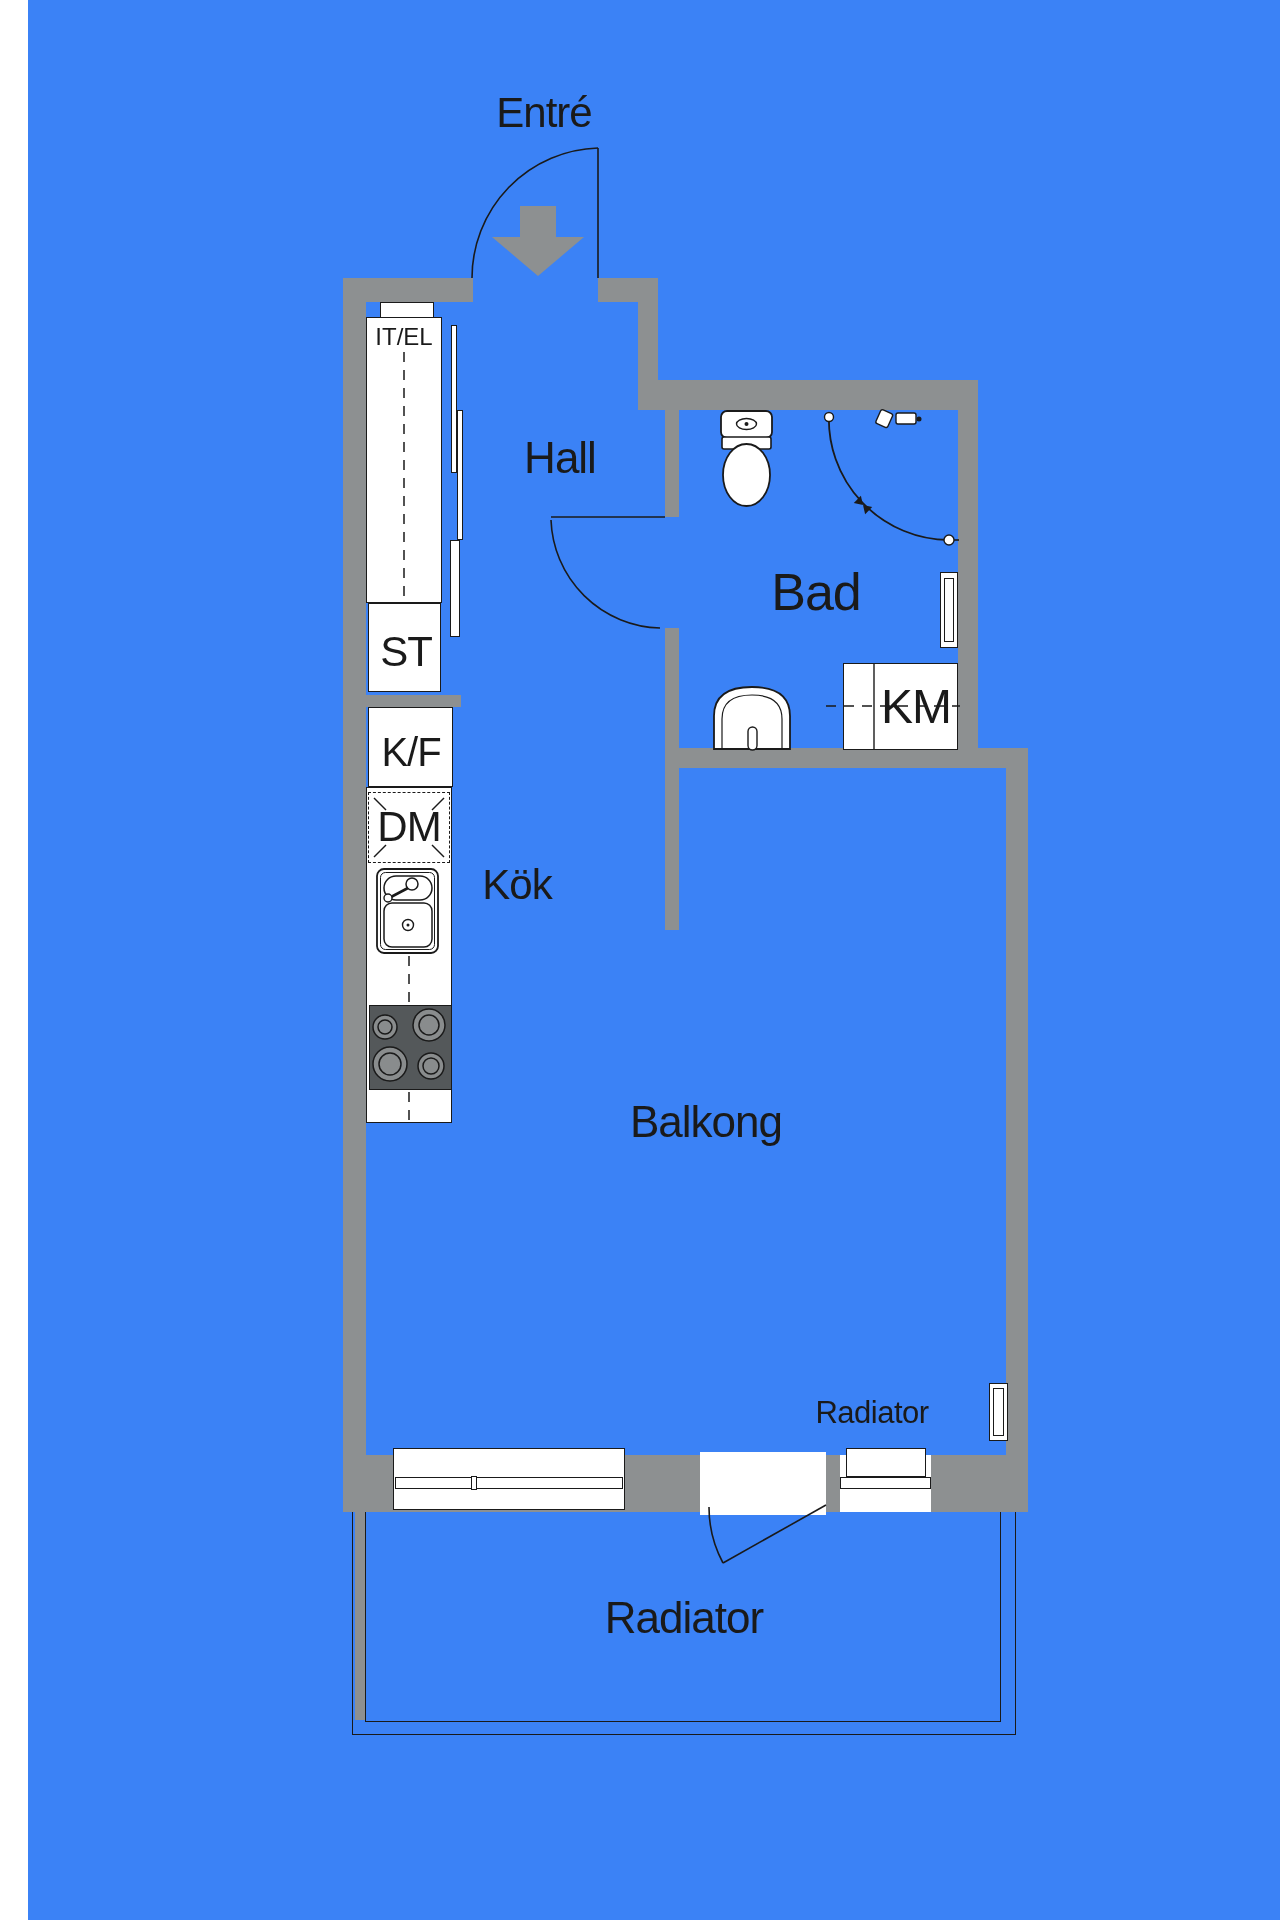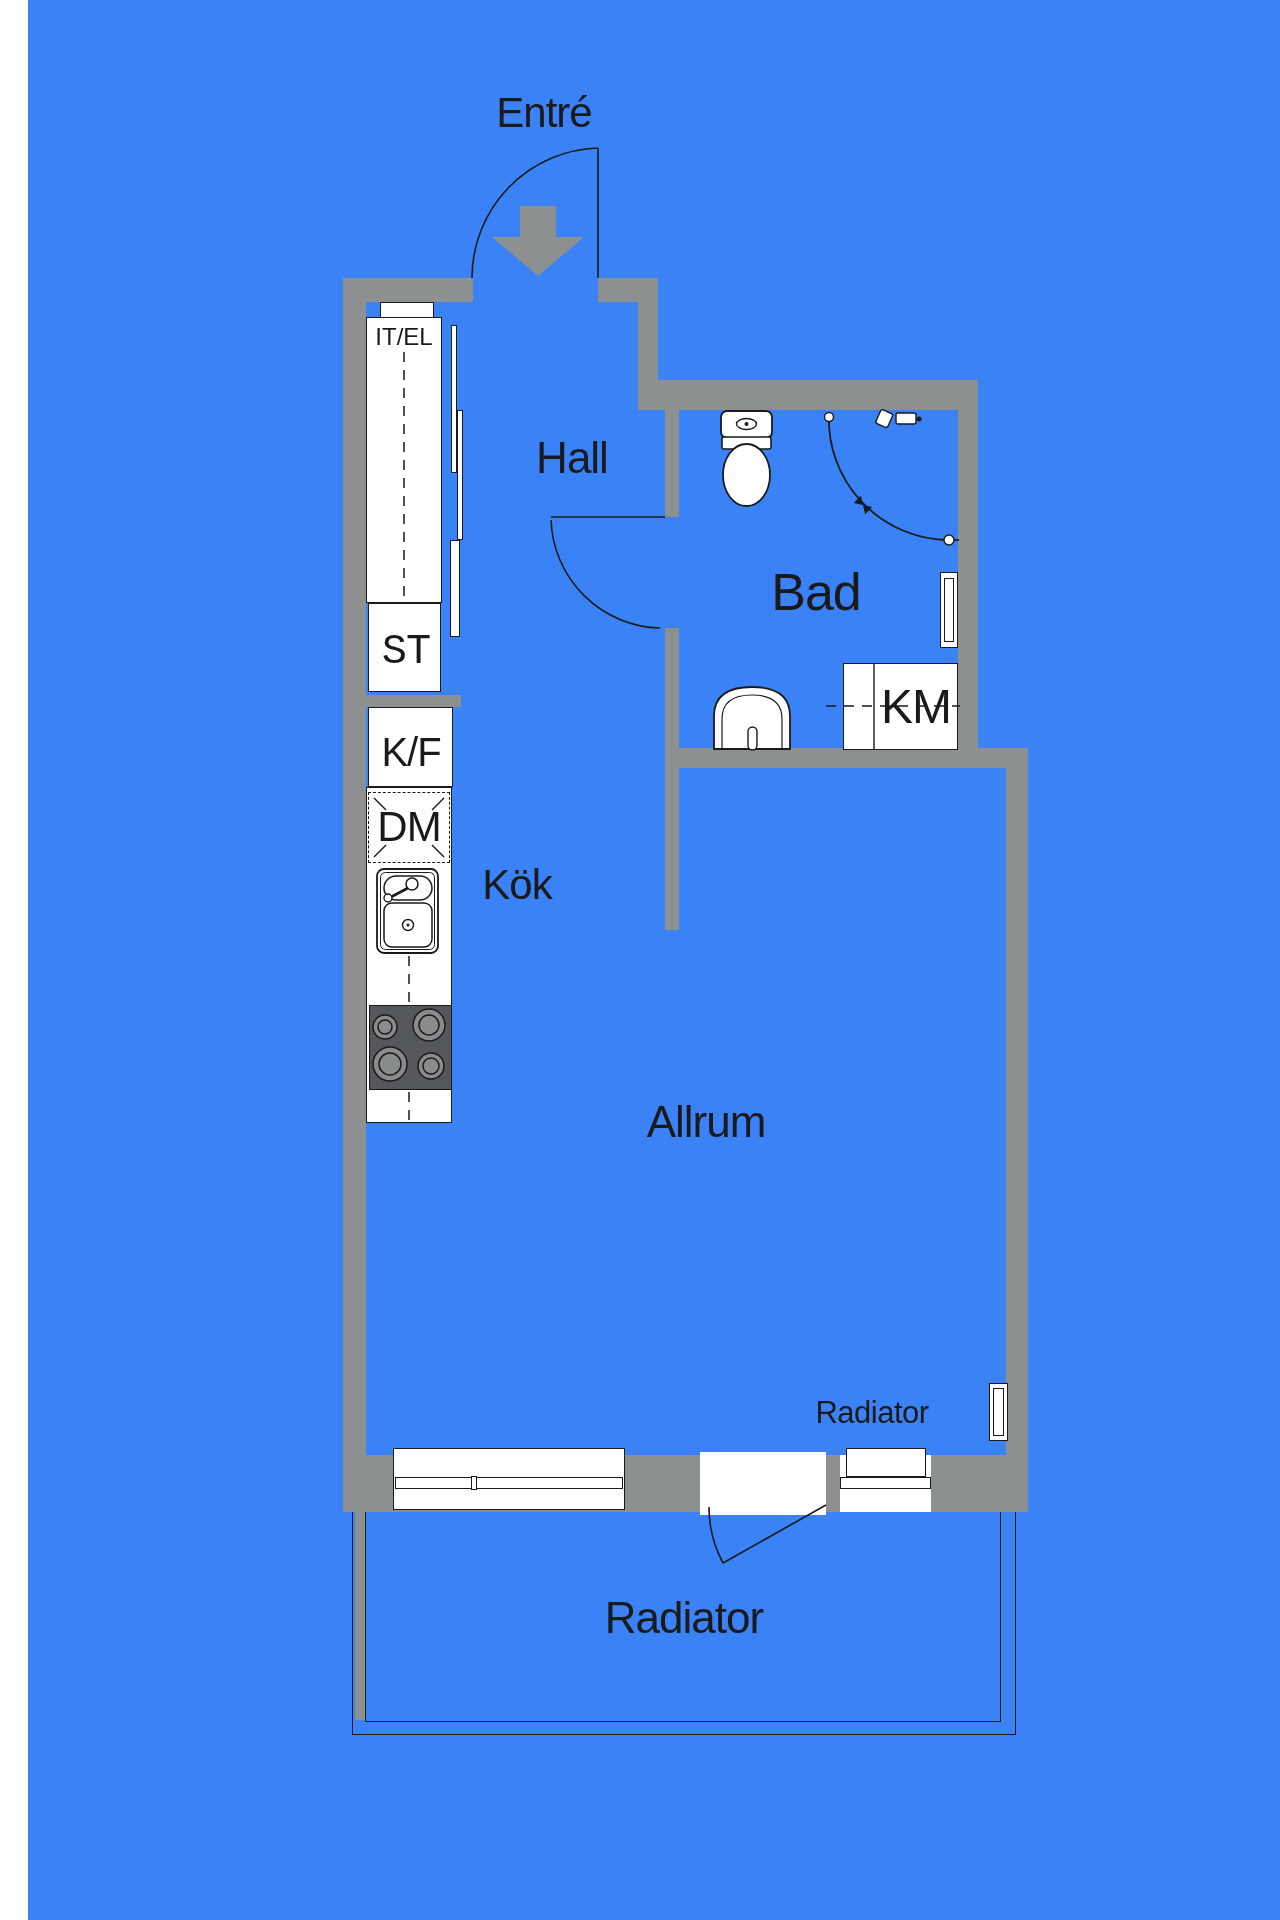--- a/index.html
+++ b/index.html
@@ -152,27 +152,27 @@
       <line x1="416" y1="798" x2="404" y2="810"></line>
       <line x1="346" y1="857" x2="358" y2="845"></line>
       <line x1="416" y1="857" x2="404" y2="845"></line>
     </g>
     <g stroke="#1a1a1a" stroke-width="1.4">
       <line x1="846" y1="664" x2="846" y2="749"></line>
     </g>
   </svg>
 
   <div class="label" style="left:516px;top:113px;font-size:42px;">Entré</div>
-  <div class="label" style="left:544px;top:458px;font-size:44px;">Hall</div>
+  <div class="label" style="left:532px;top:458px;font-size:44px;">Hall</div>
   <div class="label" style="left:788px;top:592px;font-size:52px;">Bad</div>
   <div class="label" style="left:489px;top:885px;font-size:42px;">Kök</div>
-  <div class="label" style="left:678px;top:1122px;font-size:44px;">Allrum</div>
+  <div class="label" style="left:678px;top:1122px;font-size:44px;">Balkong</div>
   <div class="label" style="left:656px;top:1618px;font-size:44px;">Radiator</div>
 
   <div class="small-label" style="left:376px;top:337px;font-size:24px;">IT/EL</div>
-  <div class="small-label" style="left:378px;top:652px;font-size:42px;letter-spacing:-1px;font-family:Liberation Mono, monospace;">ST</div>
+  <div class="small-label" style="left:378px;top:652px;font-size:42px;letter-spacing:-1px;">ST</div>
   <div class="small-label" style="left:383px;top:752px;font-size:40px;letter-spacing:-1px;">K/F</div>
   <div class="small-label" style="left:381px;top:827px;font-size:42px;letter-spacing:-1px;">DM</div>
   <div class="small-label" style="left:888px;top:706px;font-size:48px;letter-spacing:-1px;">KM</div>
   <div class="small-label" style="left:844px;top:1413px;font-size:31px;letter-spacing:-0.5px;">Radiator</div>
 
 
 </div>
 
 </body></html>

